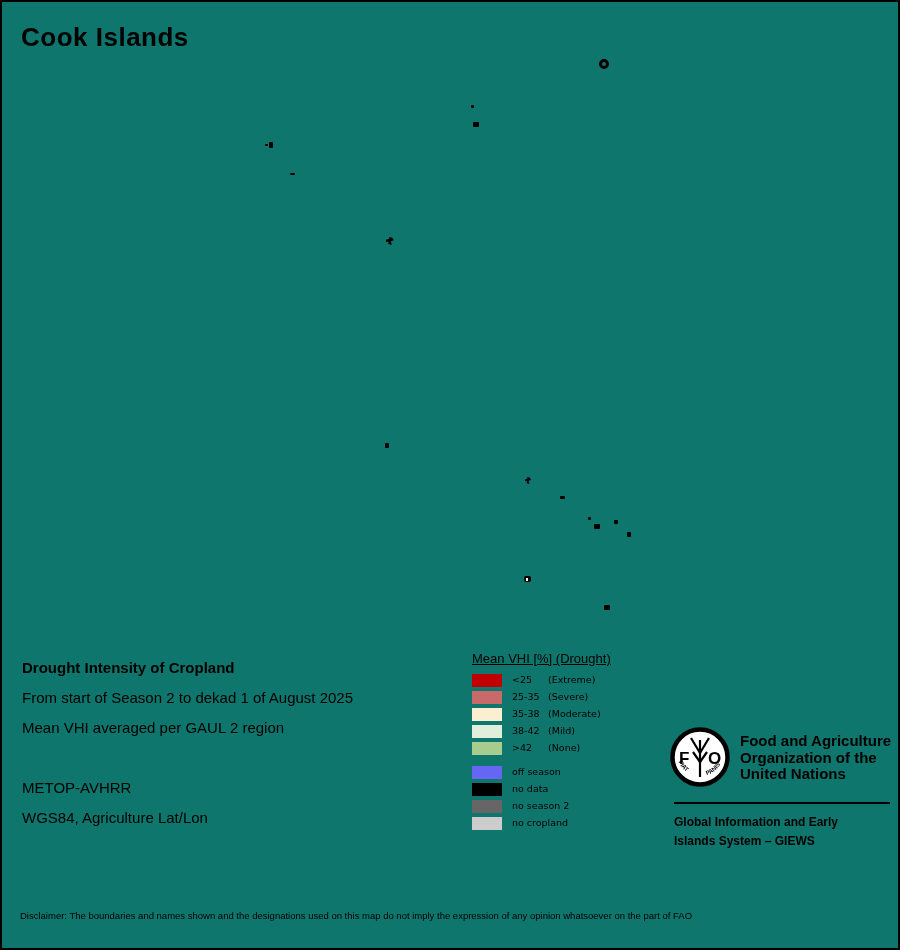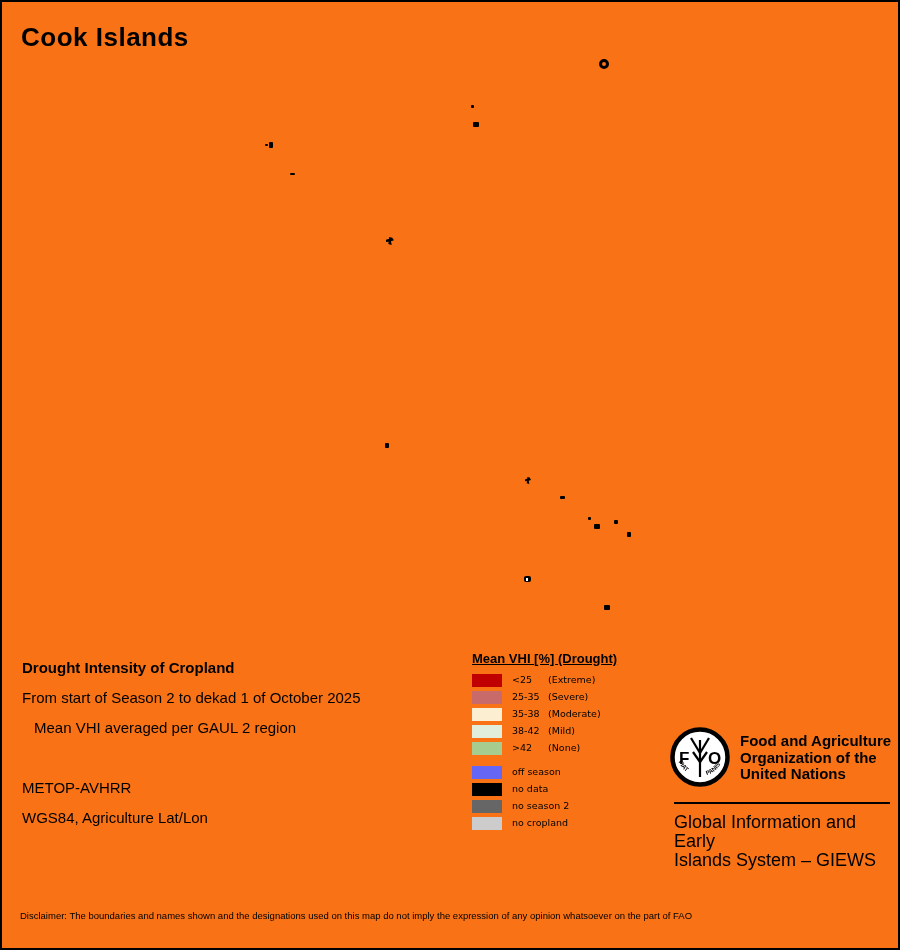--- a/index.html
+++ b/index.html
@@ -1,59 +1,59 @@
 <!DOCTYPE html>
 <html><head>
 <meta charset="utf-8">
 <style>
   html,body{margin:0;padding:0;background:#ffffff;}
   .page{
     position:relative;
     width:896px;height:946px;
     border:2px solid #000;
-    background:#f97316;
+    background:#0f766e;
     font-family:"Liberation Sans", sans-serif;
     overflow:hidden;
   }
   .abs{position:absolute;white-space:nowrap;}
   .title{
     left:19px;top:20px;
     font-size:26px;font-weight:bold;color:#000;
     margin:0;letter-spacing:0.5px;
   }
   
   .island{position:absolute;background:#000;border-radius:1px;}
   .island.ring{background:transparent;border:3px solid #000;border-radius:50%;box-sizing:border-box;}
   .island.ring2{background:radial-gradient(circle at 42% 58%, #fff 0, #fff 1.2px, #000 1.3px);border-radius:2px;}
   .island.blob{clip-path:polygon(0 35%,40% 22%,38% 0,78% 8%,100% 42%,62% 52%,72% 100%,28% 88%,34% 58%,0 62%);border-radius:0;}
   
   .info-line{font-size:15px;color:#000;}
   .info-heading{font-weight:bold;}
   
   .legend{position:absolute;left:470px;top:649px;}
   .legend-title{
-    font-size:13px;font-weight:bold;color:#000;
+    font-size:13px;font-weight:normal;color:#000;
     text-decoration:underline;margin-bottom:8px;
     font-family:"Liberation Sans", sans-serif;
   }
   .legend-row{display:flex;align-items:flex-start;height:13px;margin-bottom:4px;}
   .swatch{width:30px;height:13px;margin-right:10px;flex:0 0 auto;}
   .lg-text{font-family:"DejaVu Sans", sans-serif;font-size:9.5px;color:#000;}
   .lg-val{display:inline-block;min-width:36px;}
   .legend-extra{margin-top:11px;}
   
   .fao-logo{position:absolute;left:668px;top:725px;}
   .fao-name{
     position:absolute;left:738px;top:731px;
     font-size:15px;font-weight:bold;line-height:16.5px;color:#000;
   }
   .fao-rule{position:absolute;left:672px;top:800px;width:216px;height:2px;background:#000;}
   .giews{
     position:absolute;left:672px;top:811px;
-    font-size:18px;line-height:19px;color:#000;
+    font-size:12px;line-height:19px;color:#000;font-weight:bold;
   }
   
   .disclaimer{
     position:absolute;left:18px;top:906px;width:872px;
     font-size:9.5px;line-height:15.5px;color:#000;white-space:nowrap;
   }
 </style>
 </head>
 <body>
 
@@ -75,22 +75,22 @@
       <div class="island" style="left: 586px; top: 515px; width: 3px; height: 3px;"></div>
       <div class="island" style="left: 592px; top: 522px; width: 6px; height: 5px;"></div>
       <div class="island" style="left: 612px; top: 518px; width: 4px; height: 4px;"></div>
       <div class="island" style="left: 625px; top: 530px; width: 4px; height: 5px;"></div>
       <div class="island ring2" style="left: 522px; top: 574px; width: 7px; height: 6px;"></div>
       <div class="island" style="left: 602px; top: 603px; width: 6px; height: 5px;"></div>
     </div>
 
   <div>
     <div class="abs info-line info-heading" style="left:20px;top:657px;">Drought Intensity of Cropland</div>
-    <div class="abs info-line" style="left:20px;top:687px;">From start of Season 2 to dekad 1 of October 2025</div>
-    <div class="abs info-line" style="left:32px;top:717px;">Mean VHI averaged per GAUL 2 region</div>
+    <div class="abs info-line" style="left:20px;top:687px;">From start of Season 2 to dekad 1 of August 2025</div>
+    <div class="abs info-line" style="left:20px;top:717px;">Mean VHI averaged per GAUL 2 region</div>
     <div class="abs info-line" style="left:20px;top:777px;">METOP-AVHRR</div>
     <div class="abs info-line" style="left:20px;top:807px;">WGS84, Agriculture Lat/Lon</div>
   </div>
 
   <div class="legend">
     <div class="legend-title">Mean VHI [%] (Drought)</div>
 
     <div class="legend-row">
       <span class="swatch" style="background: rgb(192, 0, 0);"></span>
       <span class="lg-text"><span class="lg-val">&lt;25</span><span>(Extreme)</span></span>

